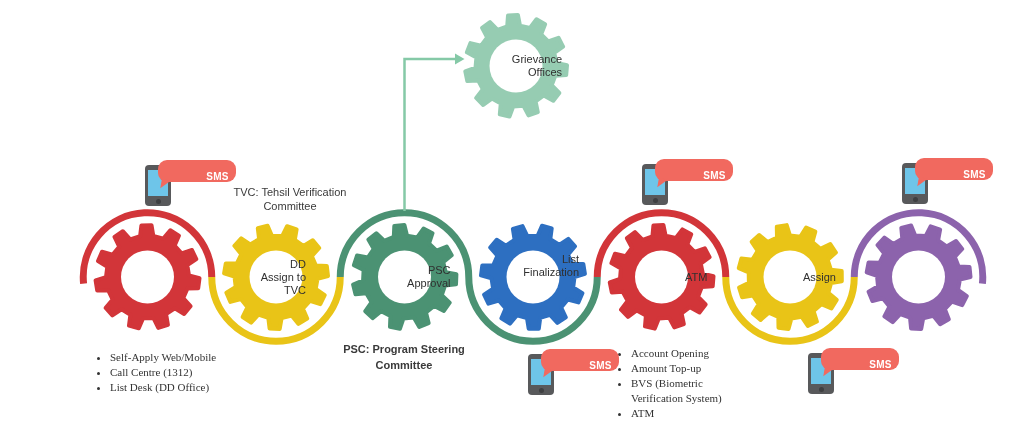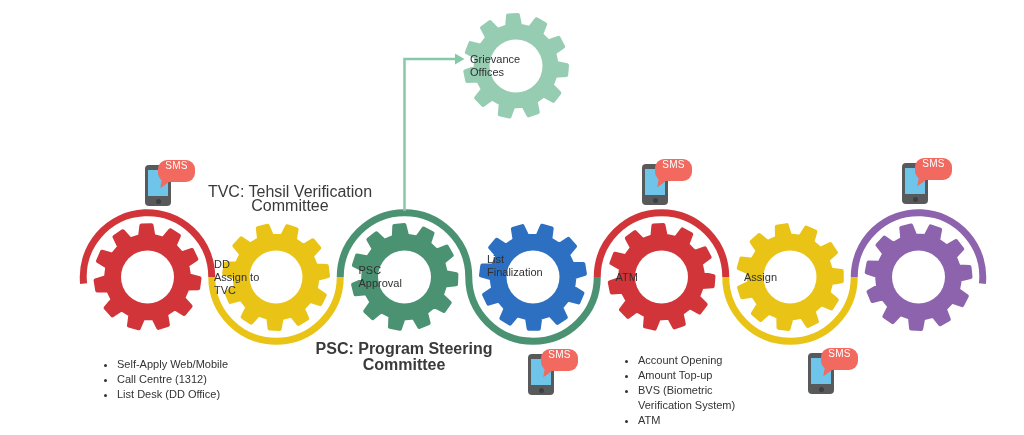--- a/index.html
+++ b/index.html
@@ -1,37 +1,37 @@
 <!DOCTYPE html>
 <html style="--frame: #58595b; --screen: #6ec5e9; --bubble: #f1695f;"><head>
 <meta charset="utf-8">
 <style>
   html,body{margin:0;padding:0;background:#fff;}
   .diagram{position:relative;width:1024px;height:435px;background:#ffffff;
            font-family:"Liberation Sans",sans-serif;overflow:hidden;}
   #scene{position:absolute;left:0;top:0;}
-  .gear-label{position:absolute;transform:translate(-50%,-50%);text-align:left;
+  .gear-label{position:absolute;transform:translate(-50%,-50%);text-align:right;
               white-space:pre-line;font-size:11px;line-height:13px;color:#303030;
               width:92px;pointer-events:none;}
   .note{position:absolute;transform:translateX(-50%);text-align:center;
-        white-space:pre-line;font-size:16px;line-height:14px;color:#3a3a3a;}
+        white-space:pre-line;font-size:11px;line-height:14px;color:#3a3a3a;}
   .note-psc{line-height:16px;font-weight:bold;}
-  .bullets{position:absolute;margin:15px;padding-left:16px;font-size:11px;
-           line-height:15px;color:#333333;list-style:disc;}
+  .bullets{position:absolute;margin:8px;padding-left:16px;font-size:11px;
+           line-height:15px;color:#333333;list-style:disc;font-family:Liberation Serif, serif;}
   .phone-group{position:absolute;width:52px;height:47px;}
   .phone{position:absolute;left:0;top:5px;width:26px;height:41px;
          background:var(--frame,#58595b);border-radius:4px;}
   .phone-screen{position:absolute;left:3px;top:5px;width:20px;height:26px;
                 background:var(--screen,#6ec5e9);}
   .phone-button{position:absolute;left:50%;bottom:2px;width:5px;height:5px;
                 margin-left:-2.5px;border-radius:50%;background:#3e3f41;}
   .sms-bubble{position:absolute;left:13px;top:0;width:37px;height:22px;
               background:var(--bubble,#f1695f);border-radius:9px;display:flex;
-              align-items:flex-start;justify-content:center;color:#fff;font-size:10px;
-              font-weight:normal;letter-spacing:.3px;}
+              align-items:flex-end;justify-content:center;color:#fff;font-size:10px;
+              font-weight:bold;letter-spacing:.3px;padding-left:41px;}
   .sms-tail{position:absolute;left:3px;bottom:-7px;width:0;height:0;
             border-top:9px solid var(--bubble,#f1695f);
             border-right:9px solid transparent;transform:rotate(10deg);}
 </style>
 </head>
 <body>
 
 <div class="diagram">
   <svg id="scene" width="1024" height="435">
       <path d="M 83.6 283.7 A 64.25 64.25 0 1 1 211.75 277" fill="none" stroke="#d23539" stroke-width="7"></path>

